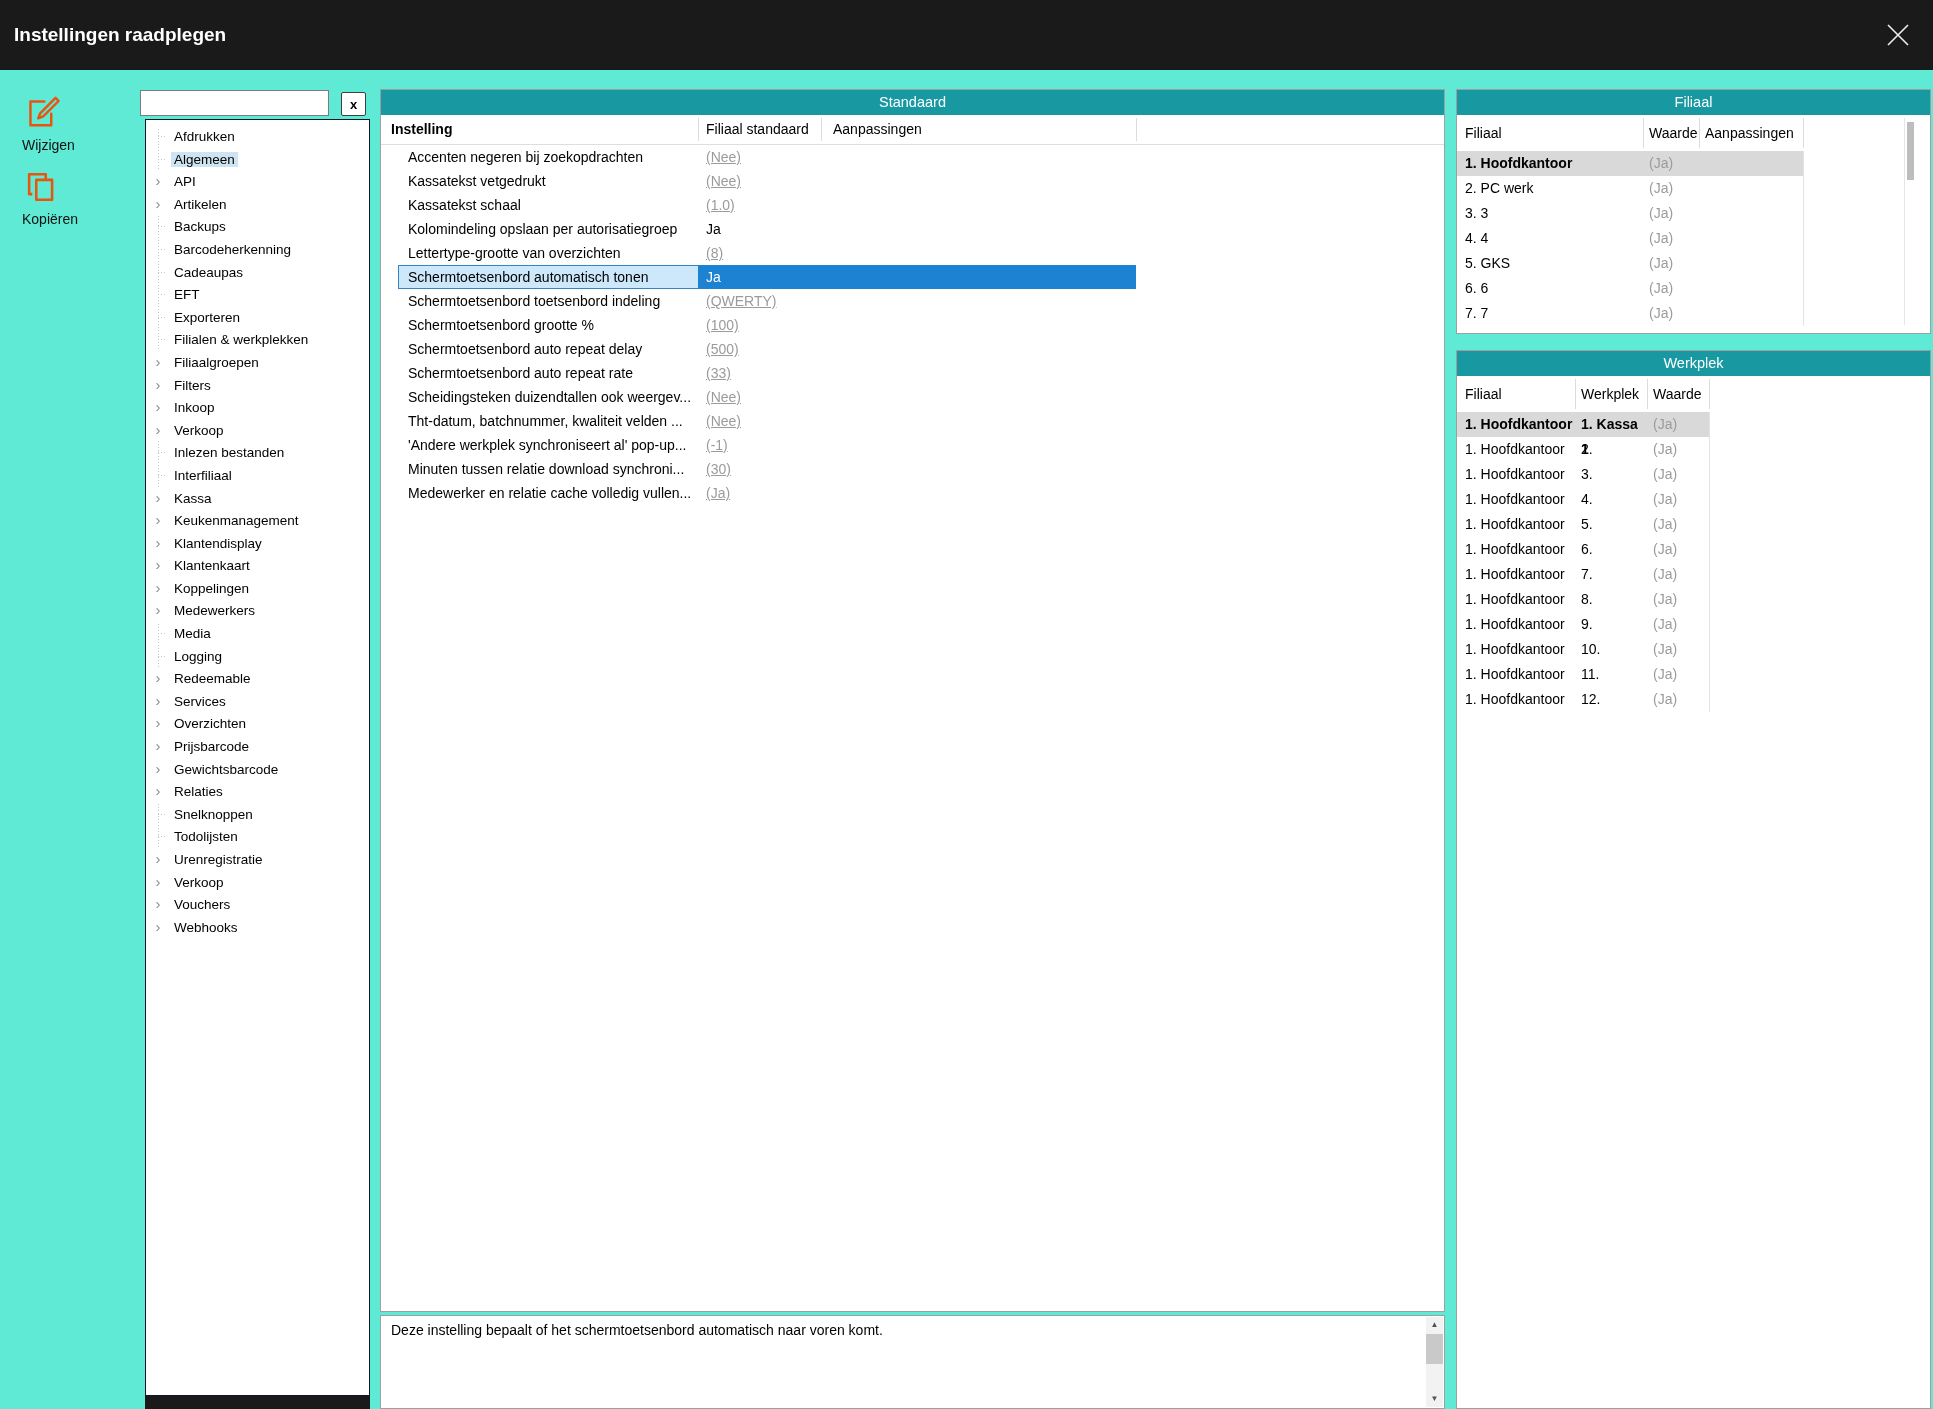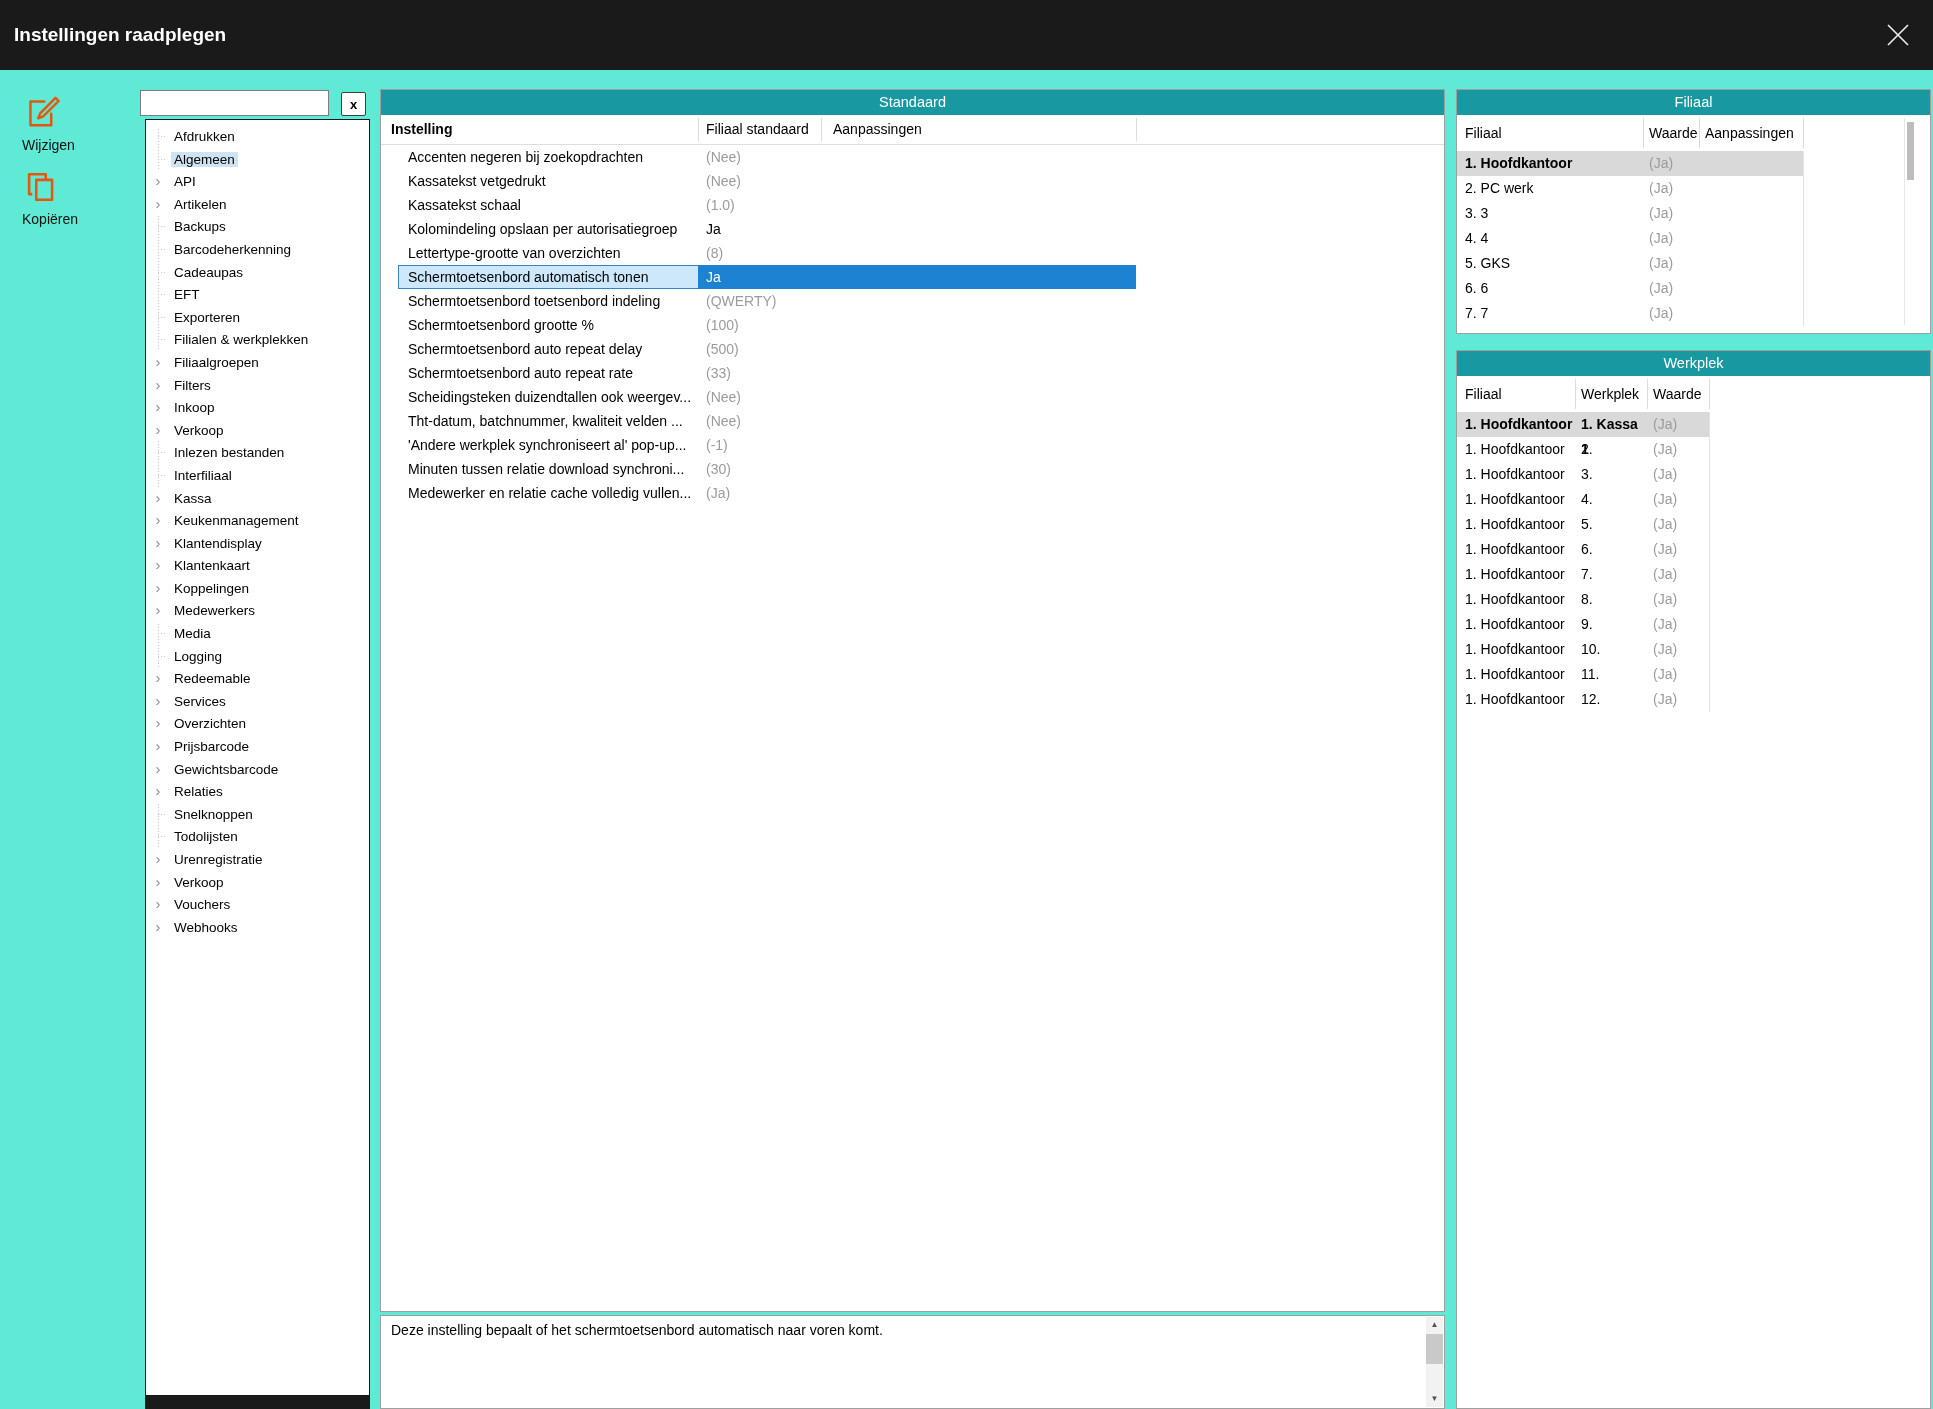--- a/index.html
+++ b/index.html
@@ -42,21 +42,21 @@
 
   
   #standaard-panel { left:380px; top:89px; width:1065px; height:1223px; }
   #std-head { position:relative; height:30px; border-bottom:1px solid #dedede; font-size:14px; }
   #std-head .h { position:absolute; top:6px; white-space:nowrap; }
   #std-head .h1 { left:10px;font-weight:bold; } #std-head .h2 { left:325px; } #std-head .h3 { left:452px; }
   .sep { position:absolute; top:3px; bottom:3px; width:1px; background:#dcdcdc; }
   .srow { position:relative; height:24px; font-size:14px; cursor:pointer; }
   .srow .name { position:absolute; left:17px; top:0; width:317px; height:24px; line-height:24px; padding-left:10px; white-space:nowrap; overflow:hidden; }
   .srow .val { position:absolute; left:317px; top:0; width:438px; height:24px; line-height:24px; padding-left:8px; }
-  .srow .val.inh { color:var(--inherited-gray,#9b9b9b); }
+  .srow .val.inh { color:var(--inherited-gray,#9b9b9b);text-decoration:underline; }
   .srow.sel .name { background:var(--selection-blue-light,#cde7fb); border:1px solid #3584c6; line-height:22px; padding-left:9px; }
   .srow.sel .val { background:var(--selection-blue,#1e82d2); color:#fff; }
 
   
   #desc-panel { left:380px; top:1315px; width:1065px; height:94px; }
   #desc-panel p { margin:6px 30px 0 10px; font-size:14px; }
   .vscroll { position:absolute; top:1px; right:1px; bottom:1px; width:17px; background:#f2f2f2; }
   .vscroll .up,.vscroll .down { position:absolute; left:0; width:17px; height:16px; font-size:8px; color:#515151; text-align:center; line-height:16px; cursor:pointer; }
   .vscroll .up { top:0; } .vscroll .down { bottom:0; }
   .vscroll .thumb { position:absolute; left:0; top:17px; width:17px; height:30px; background:#c9c9c9; cursor:pointer; }

